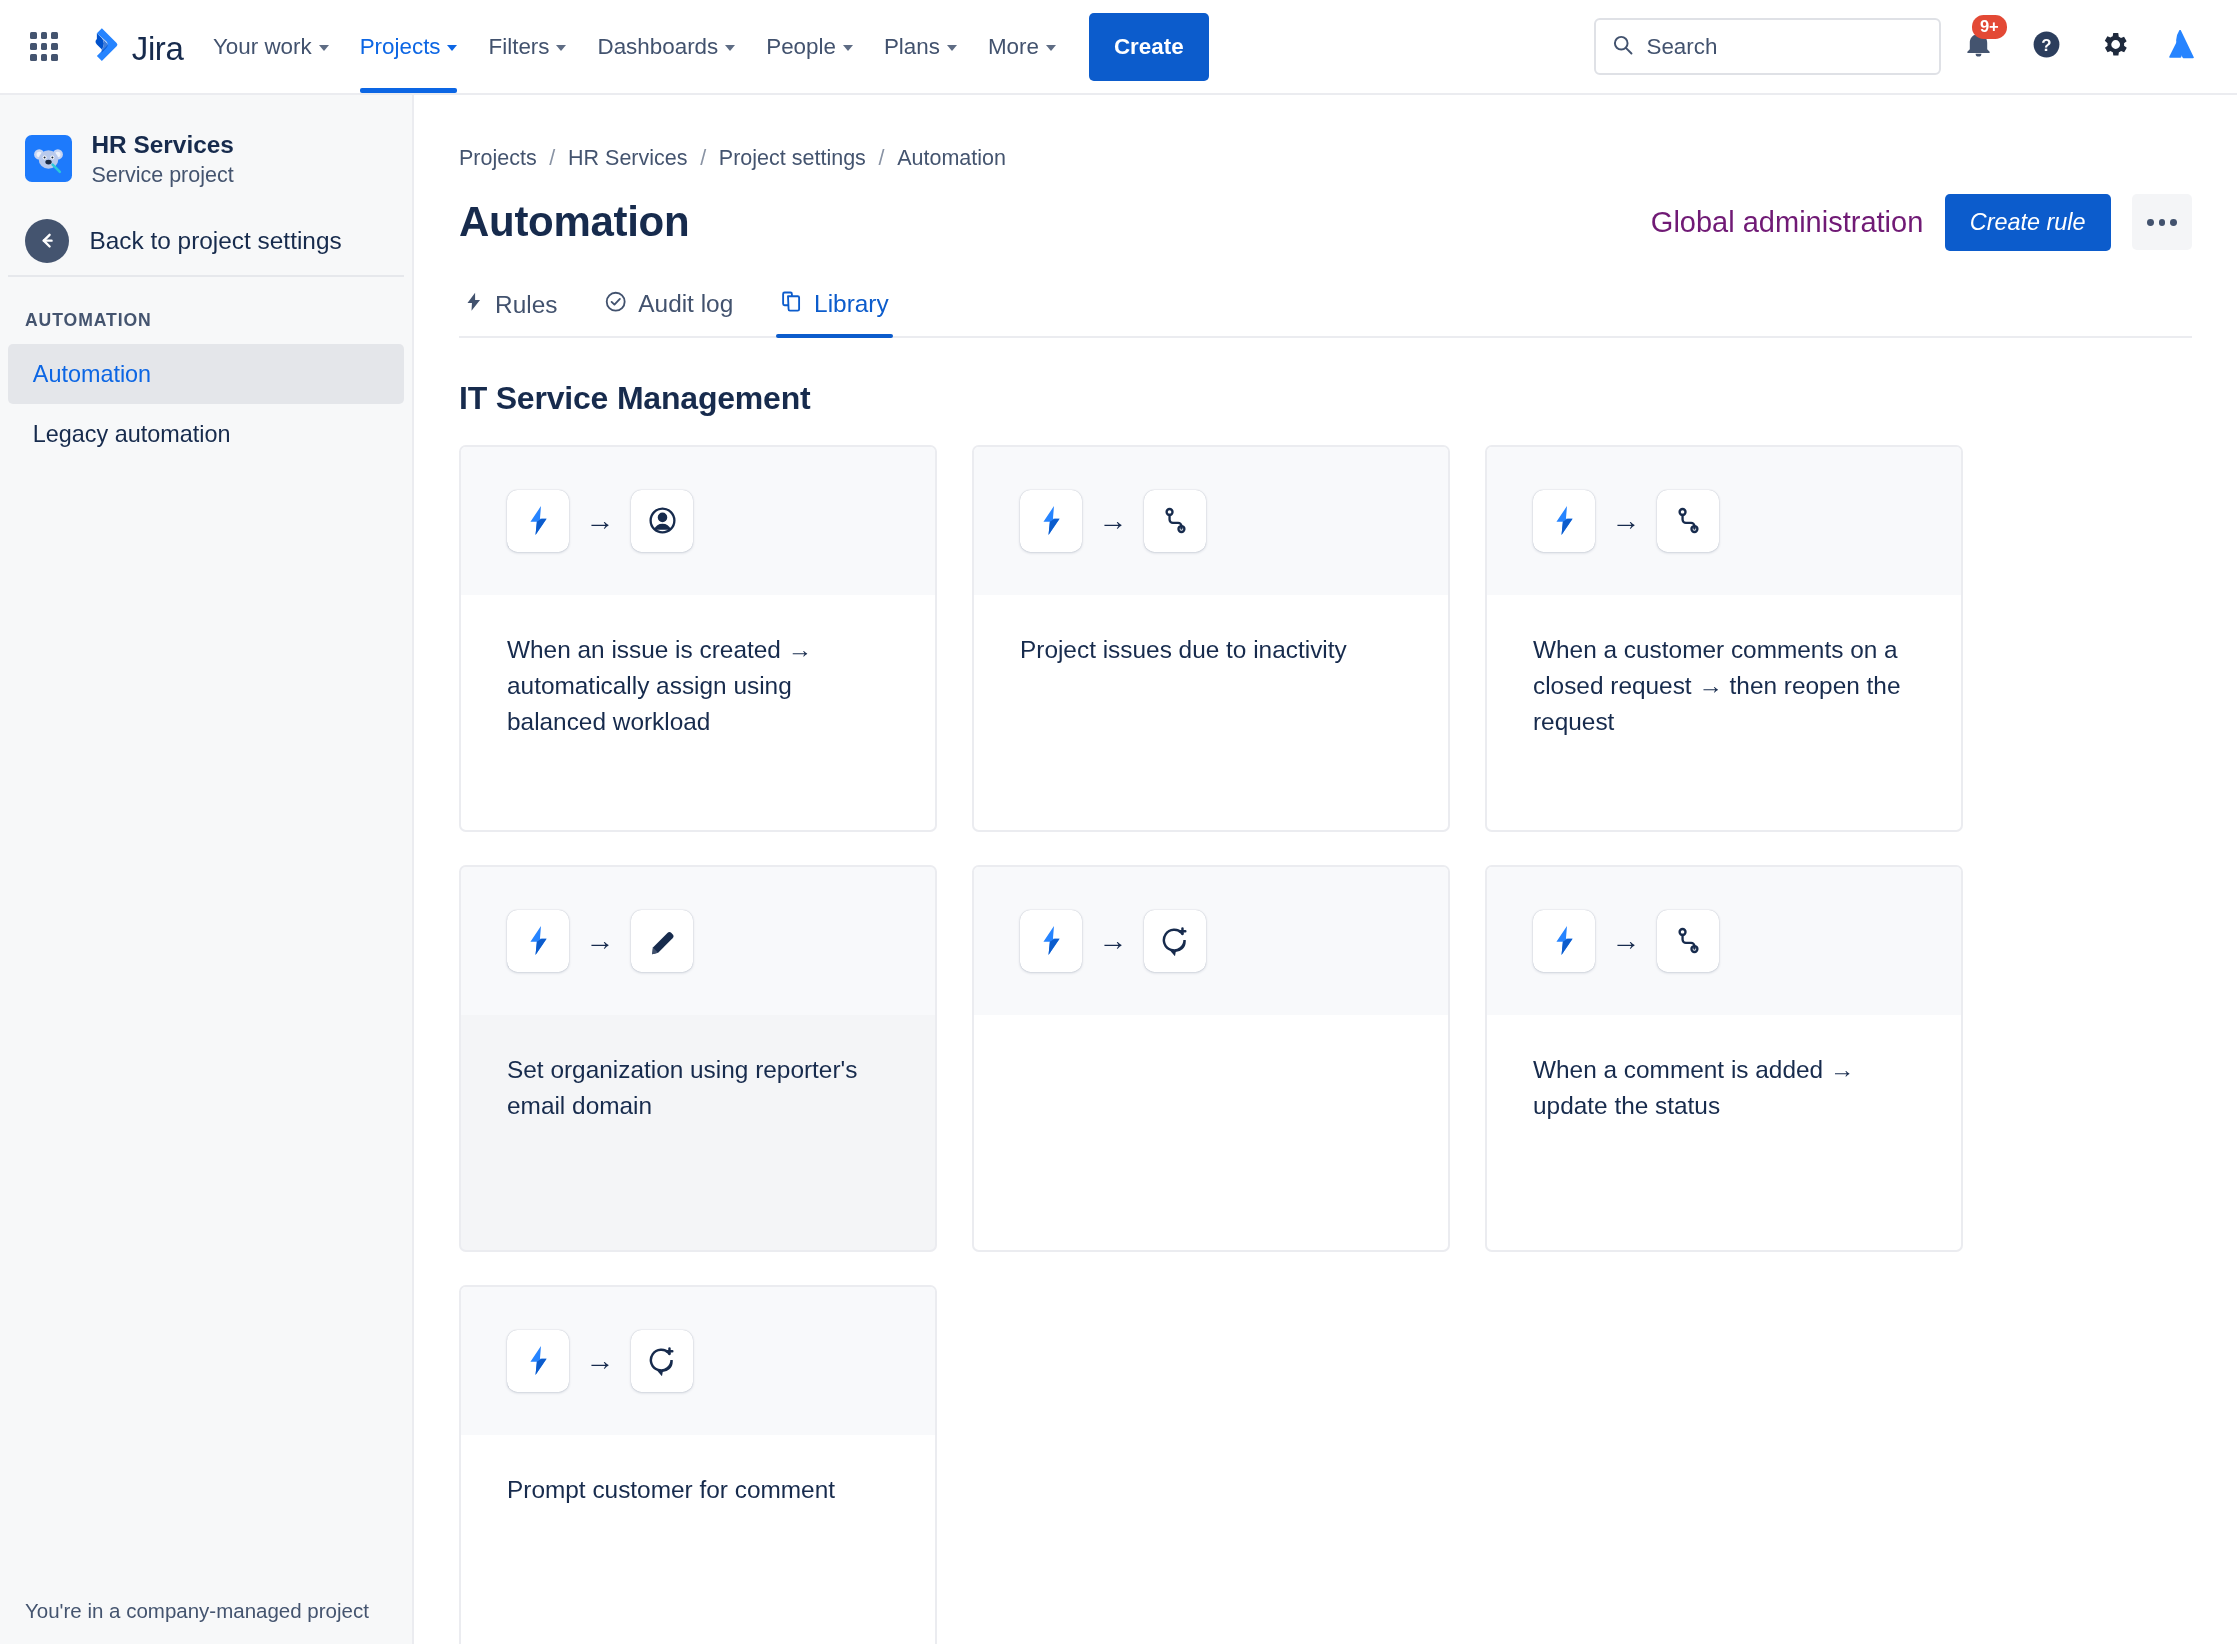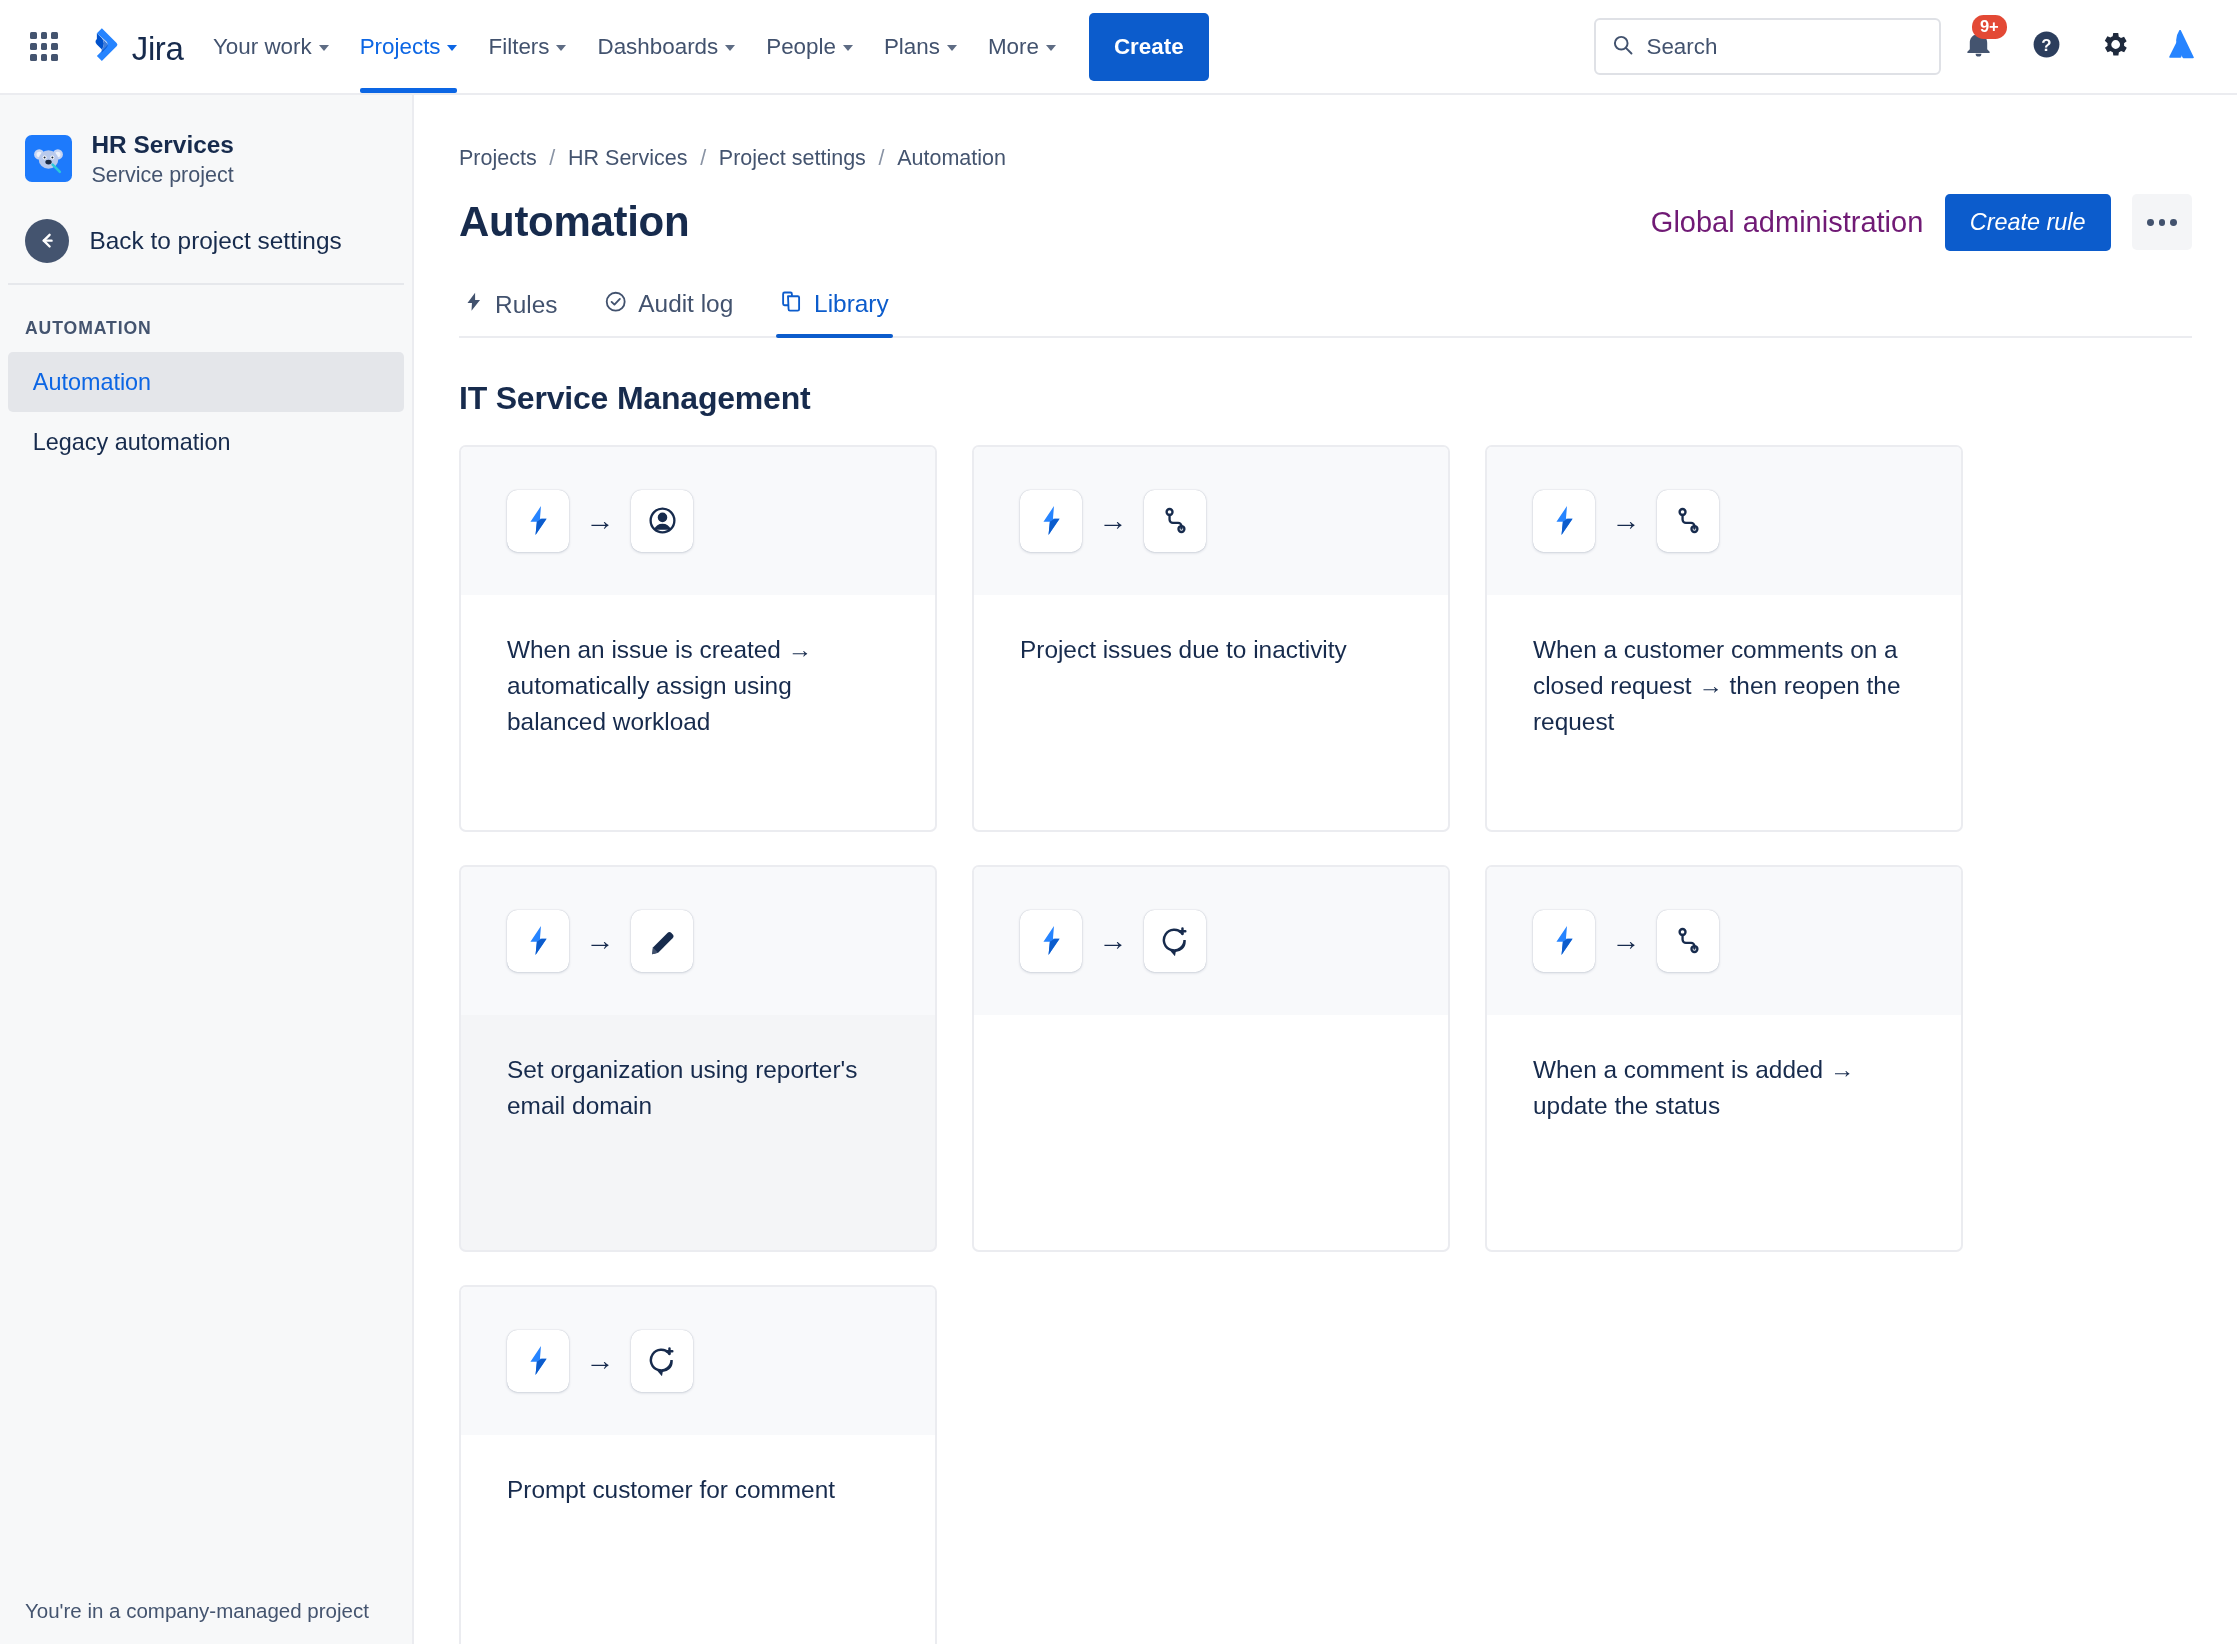--- a/index.html
+++ b/index.html
@@ -118,21 +118,21 @@
   .proj-avatar {
     width: 47px; height: 47px; border-radius: 6.8px;
     background: #1d7afc; flex: 0 0 auto;
     display: flex; align-items: center; justify-content: center;
   }
   .proj-name { font-size: 24.4px; font-weight: 700; color: #172b4d; line-height: 1.25; }
   .proj-type { font-size: 21.5px; color: #44546f; margin-top: 2px; }
 
   .back-row {
     display: flex; align-items: center; gap: 20.5px;
-    padding: 31px 25px 20px 25px; cursor: pointer;
+    padding: 31px 25px 12px 25px; cursor: pointer;
   }
   .back-circle {
     width: 44px; height: 44px; border-radius: 50%;
     background: #44546f; flex: 0 0 auto;
     display: flex; align-items: center; justify-content: center;
   }
   .back-label { font-size: 24.4px; color: #172b4d; }
 
   .sb-divider { height: 2px; background: #e6e8ec; margin: 0 7.8px; }
 

